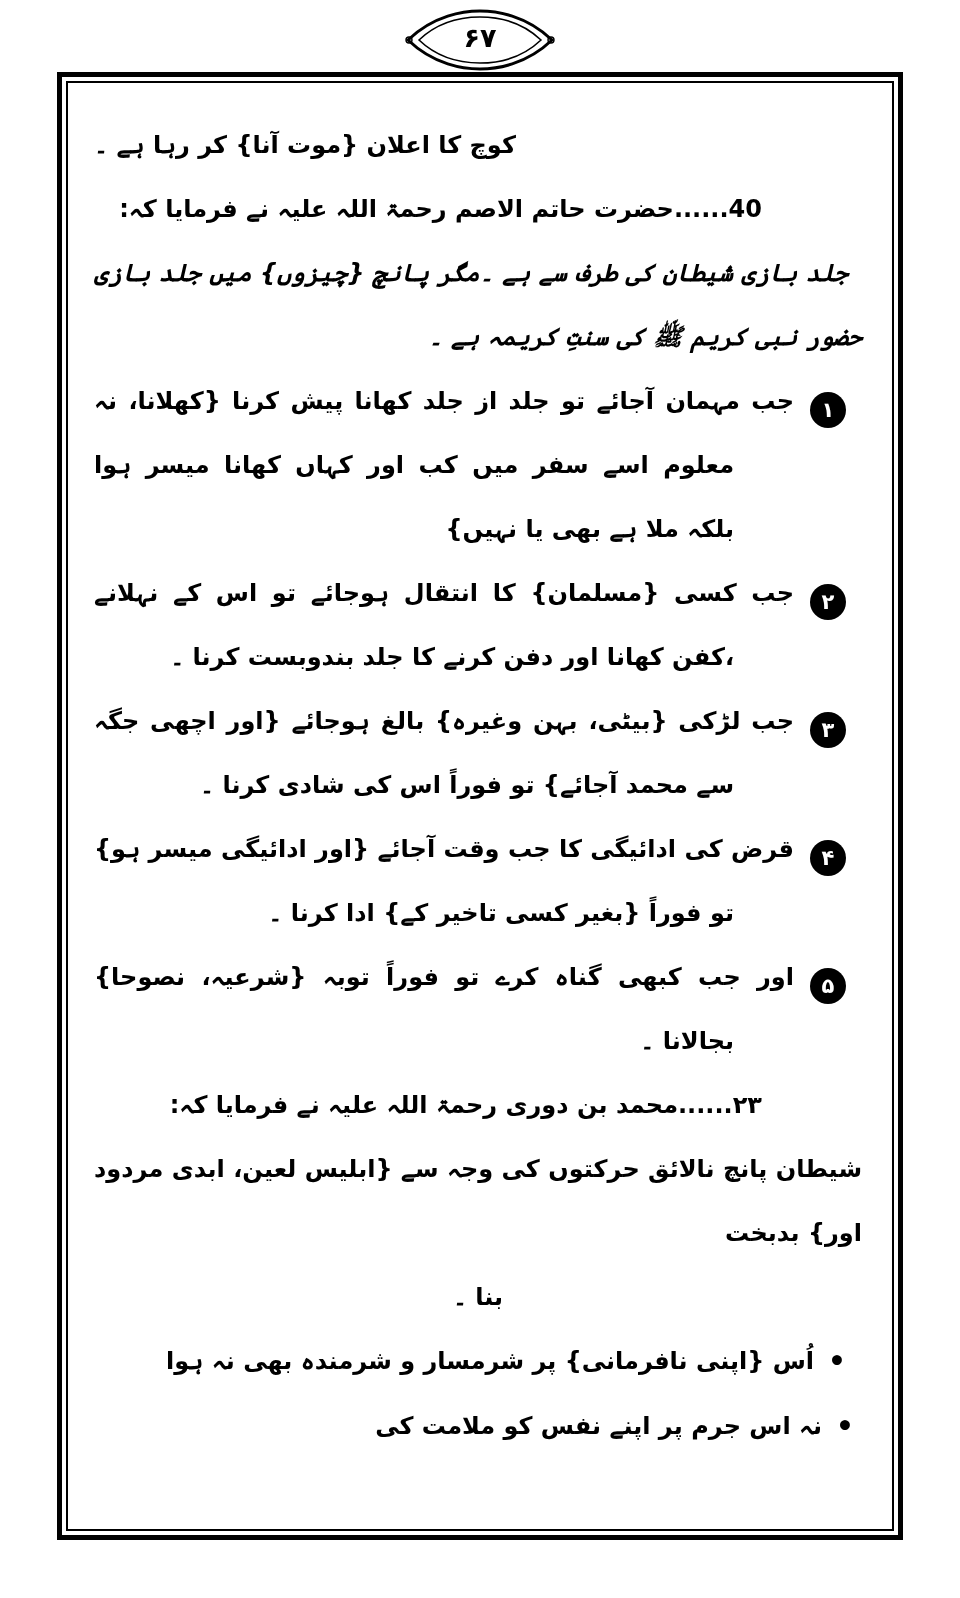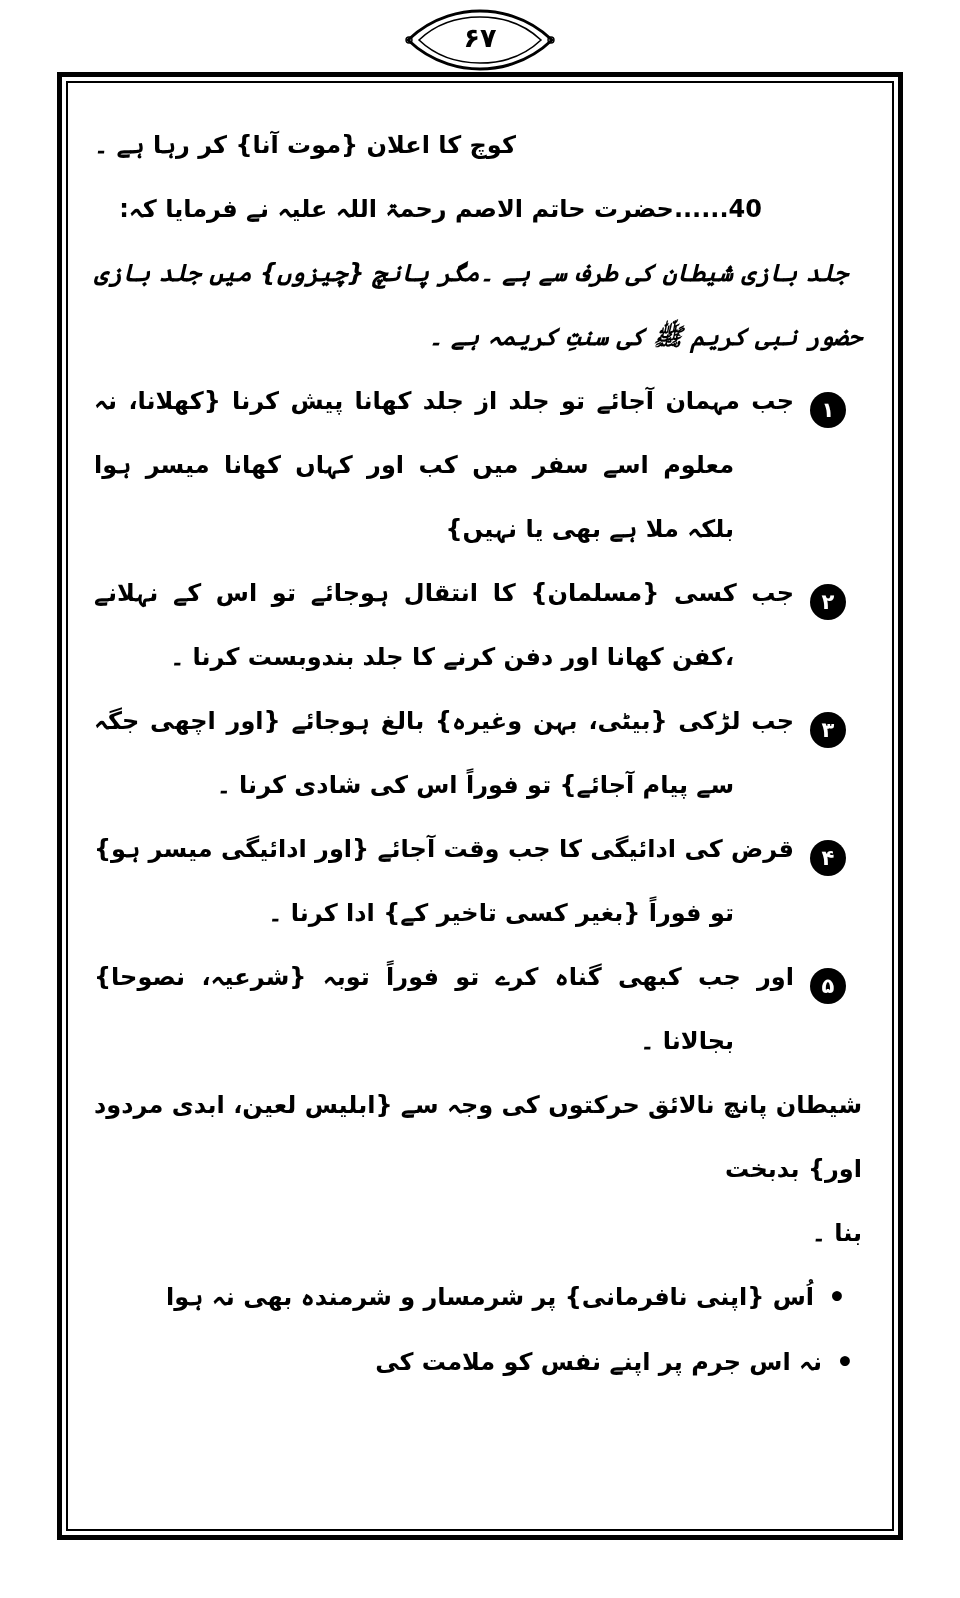--- a/index.html
+++ b/index.html
@@ -44,21 +44,21 @@
     text-indent:0;
     width:36px; height:36px;
     border-radius:50%;
     background:#000; color:#fff;
     font-size:21px; line-height:36px;
     text-align:center;
     margin-left:16px;
     vertical-align:-8px;
     font-weight:bold;
   }
-  .tail-line { text-align:right; line-height:64px; }
+  .tail-line { text-align:center; line-height:64px; }
   .bullets .bullet {
     text-align:right; line-height:64px; white-space:nowrap;
   }
   .bullet .dot { margin-left:14px; font-size:28px; vertical-align:-2px; }
   .bullets .bullet:nth-of-type(1){ padding-right:16px; }
   .bullets .bullet:nth-of-type(2){ padding-right:8px; }
   .bullets .bullet:nth-of-type(3){ padding-right:40px; }
   .bullets .bullet:nth-of-type(4){ padding-right:178px; }
   
   .cartouche {
@@ -99,31 +99,32 @@
 
       <div class="item">
         <span class="num-badge">۱</span><span>جب مہمان آجائے تو جلد از جلد کھانا پیش کرنا {کھلانا، نہ معلوم اسے سفر میں کب اور کہاں کھانا میسر ہوا بلکہ ملا ہے بھی یا نہیں}</span>
       </div>
 
       <div class="item">
         <span class="num-badge">۲</span><span>جب کسی {مسلمان} کا انتقال ہوجائے تو اس کے نہلانے ،کفن کھانا اور دفن کرنے کا جلد بندوبست کرنا ۔</span>
       </div>
 
       <div class="item">
-        <span class="num-badge">۳</span><span>جب لڑکی {بیٹی، بہن وغیرہ} بالغ ہوجائے {اور اچھی جگہ سے پیام آجائے} تو فوراً اس کی شادی کرنا ۔</span>
+        <span class="num-badge">۳</span><span>جب لڑکی {بیٹی، بہن وغیرہ} بالغ ہوجائے {اور اچھی جگہ سے محمد آجائے} تو فوراً اس کی شادی کرنا ۔</span>
       </div>
 
       <div class="item">
         <span class="num-badge">۴</span><span>قرض کی ادائیگی کا جب وقت آجائے {اور ادائیگی میسر ہو} تو فوراً {بغیر کسی تاخیر کے} ادا کرنا ۔</span>
       </div>
 
       <div class="item">
         <span class="num-badge">۵</span><span>اور جب کبھی گناہ کرے تو فوراً توبہ {شرعیہ، نصوحا} بجالانا ۔</span>
       </div>
 
+      <div class="line heading">۲۳......محمد بن دوری رحمۃ اللہ علیہ نے فرمایا کہ:</div>
 
       <div class="para">شیطان پانچ نالائق حرکتوں کی وجہ سے {ابلیس لعین، ابدی مردود اور} بدبخت</div>
       <div class="tail-line">بنا ۔</div>
 
       <div class="bullets">
         <div class="bullet">
           <span class="dot">•</span><span>اُس {اپنی نافرمانی} پر شرمسار و شرمندہ بھی نہ ہوا</span>
         </div>
         <div class="bullet">
           <span class="dot">•</span><span>نہ اس جرم پر اپنے نفس کو ملامت کی</span>

